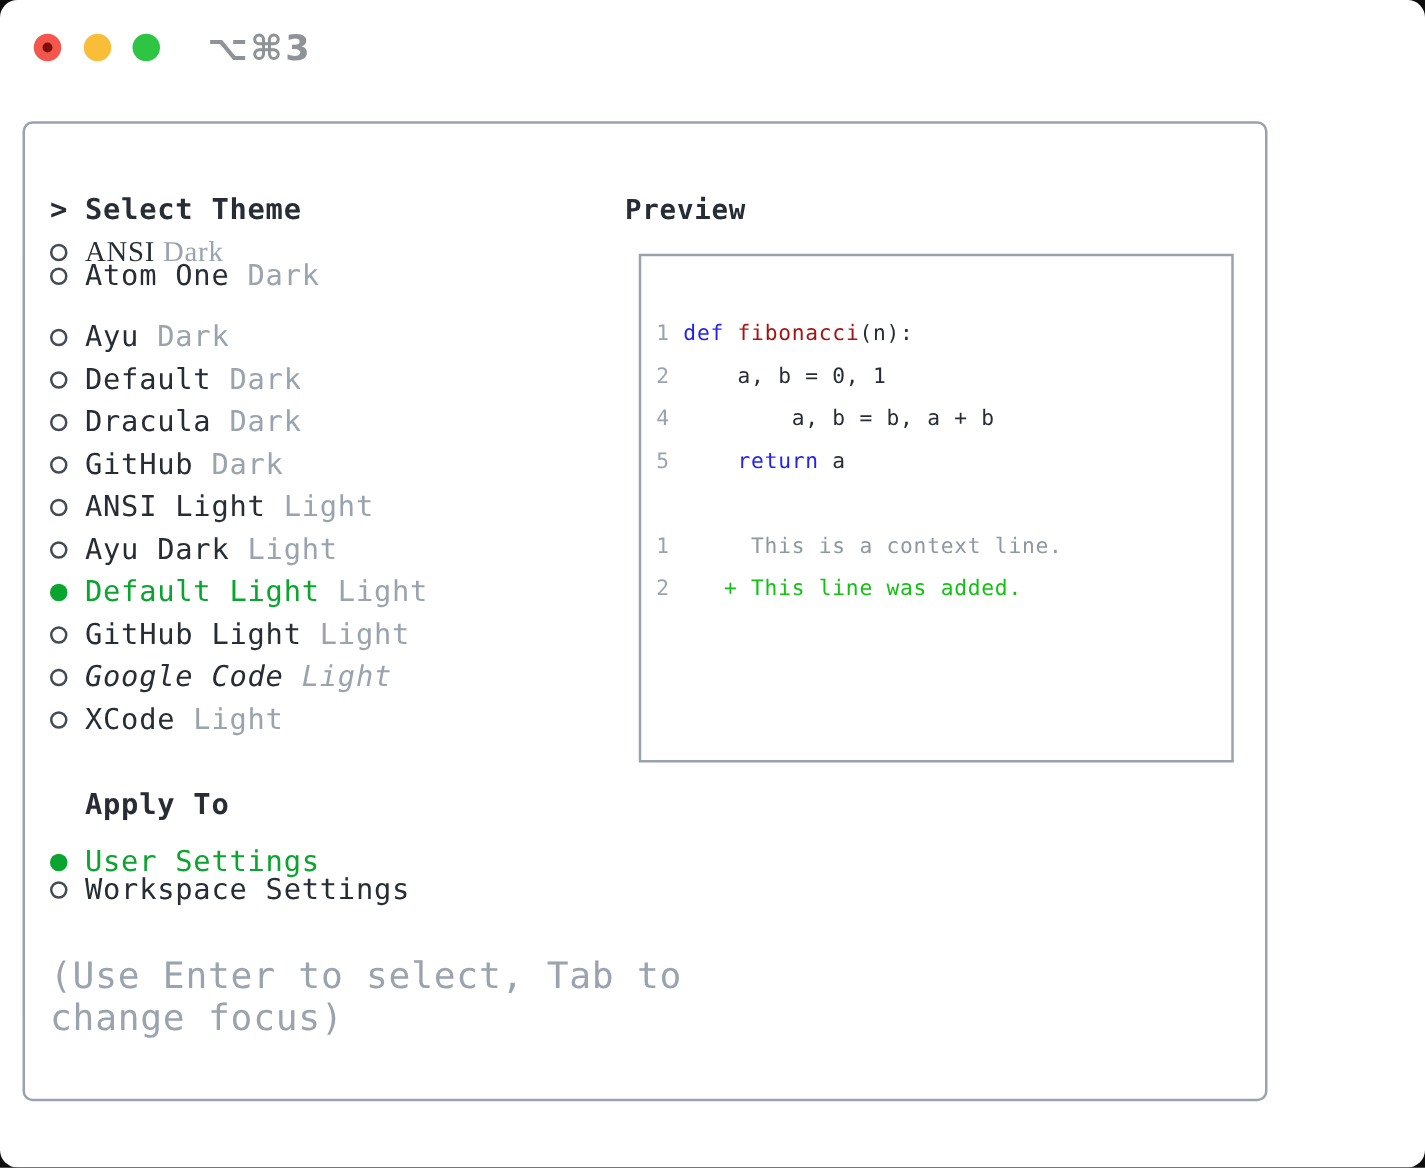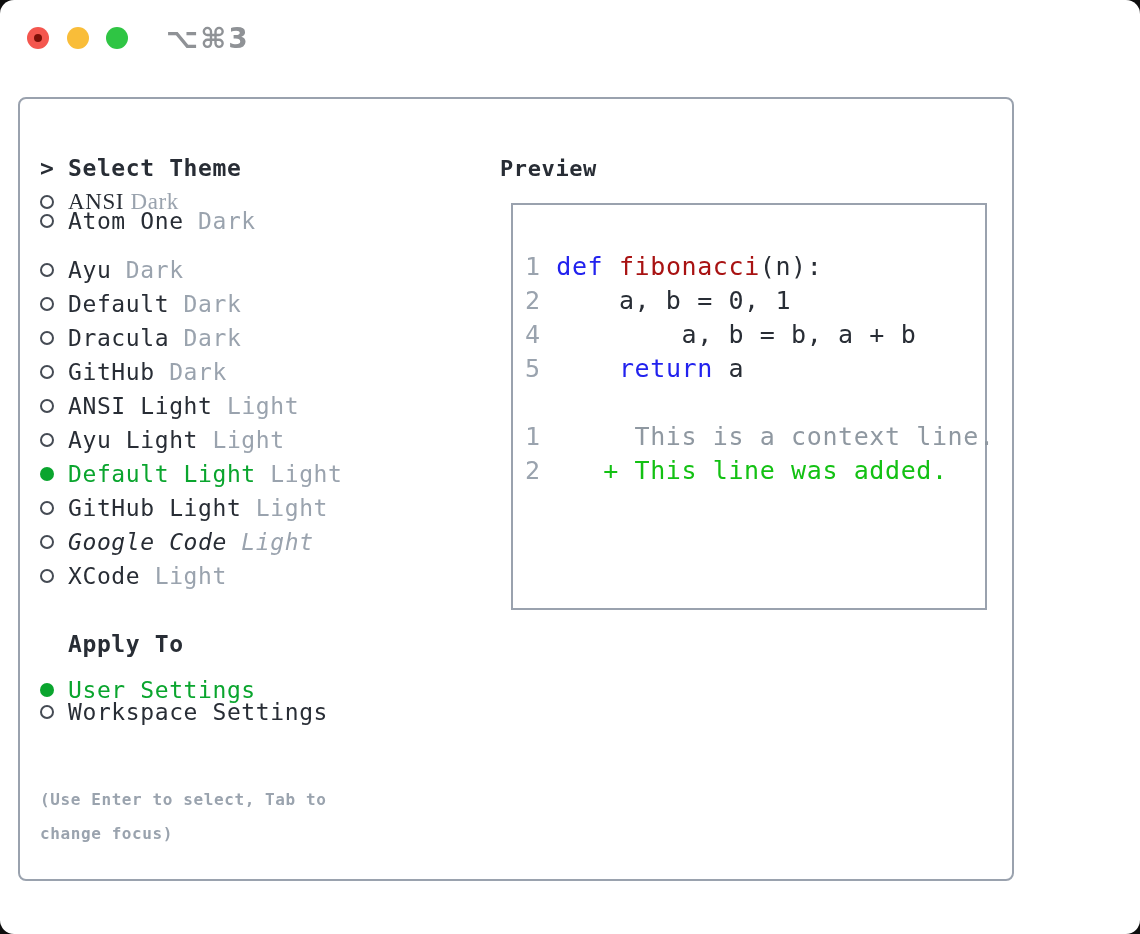--- a/index.html
+++ b/index.html
@@ -30,32 +30,32 @@
   .row{position:absolute;left:20px;height:34px;display:flex;align-items:center;
     font-size:23px;letter-spacing:0.6px;color:var(--text,#282d35);white-space:pre;}
   .slot{display:inline-flex;width:28px;flex:0 0 28px;align-items:center;}
   .hdr{font-weight:700;color:var(--text,#282d35);}
   .cursor{font-weight:700;color:var(--text,#282d35);}
   .ring{width:10px;height:10px;border:2px solid #454b54;border-radius:50%;}
   .dotfill{width:14px;height:14px;border-radius:50%;background:var(--green,#0aa52e);}
   .variant{color:var(--muted,#9aa3ae);}
   .sel .name{color:var(--green,#0aa52e);}
   .hint{
-    position:absolute;left:20px;top:684px;line-height:34px;
-    font-size:16px;letter-spacing:0.6px;color:var(--muted,#9aa3ae);white-space:pre;font-weight:bold;
+    position:absolute;left:20px;top:664px;line-height:34px;
+    font-size:29px;letter-spacing:0.6px;color:var(--muted,#9aa3ae);white-space:pre;
   }
   
   .preview-title{position:absolute;left:480px;top:52px;height:34px;display:flex;align-items:center;
     font-size:22px;font-weight:700;letter-spacing:0.6px;color:var(--text,#282d35);}
   .preview-box{
     position:absolute;left:491px;top:104px;width:472px;height:403px;
     border:2px solid var(--border,#9aa2ae);background:#fff;
   }
   .code{position:absolute;left:12px;top:45px;}
-  .code-line{height:34px;line-height:34px;font-size:25px;letter-spacing:0.6px;white-space:pre;}
+  .code-line{height:34px;line-height:34px;font-size:17px;letter-spacing:0.6px;white-space:pre;}
   .c-num{color:var(--muted,#9aa3ae);}
   .c-kw{color:var(--keyword-blue,#2222ee);}
   .c-fn{color:var(--function-red,#a81212);}
   .c-plain{color:var(--text,#282d35);}
   .c-ctx{color:var(--ctx-gray,#8f98a1);}
   .c-del{color:var(--deleted-red,#c53224);}
   .c-add{color:var(--added-green,#13c113);}
 </style>
 </head>
 <body>
@@ -79,21 +79,21 @@
     </div>
 
     <div>
         <div class="row" style="top: 86px; font-family: Liberation Serif, serif;"><span class="slot"><span class="ring"></span></span><span class="name">ANSI</span><span class="variant"> Dark</span></div>
         <div class="row" style="top: 105px;"><span class="slot"><span class="ring"></span></span><span class="name">Atom One</span><span class="variant"> Dark</span></div>
         <div class="row" style="top: 154px;"><span class="slot"><span class="ring"></span></span><span class="name">Ayu</span><span class="variant"> Dark</span></div>
         <div class="row" style="top: 188px;"><span class="slot"><span class="ring"></span></span><span class="name">Default</span><span class="variant"> Dark</span></div>
         <div class="row" style="top: 222px; justify-content: space-between;"><span class="slot"><span class="ring"></span></span><span class="name">Dracula</span><span class="variant"> Dark</span></div>
         <div class="row" style="top: 256px;"><span class="slot"><span class="ring"></span></span><span class="name">GitHub</span><span class="variant"> Dark</span></div>
         <div class="row" style="top: 290px;"><span class="slot"><span class="ring"></span></span><span class="name">ANSI Light</span><span class="variant"> Light</span></div>
-        <div class="row" style="top: 324px;"><span class="slot"><span class="ring"></span></span><span class="name">Ayu Light</span><span class="variant"> Light</span></div>
+        <div class="row" style="top: 324px;"><span class="slot"><span class="ring"></span></span><span class="name">Ayu Dark</span><span class="variant"> Light</span></div>
         <div class="row sel" style="top: 358px;"><span class="slot"><span class="dotfill"></span></span><span class="name">Default Light</span><span class="variant"> Light</span></div>
         <div class="row" style="top: 392px;"><span class="slot"><span class="ring"></span></span><span class="name">GitHub Light</span><span class="variant"> Light</span></div>
         <div class="row" style="top: 426px; font-style: italic;"><span class="slot"><span class="ring"></span></span><span class="name">Google Code</span><span class="variant"> Light</span></div>
         <div class="row" style="top: 460px;"><span class="slot"><span class="ring"></span></span><span class="name">XCode</span><span class="variant"> Light</span></div>
       </div>
 
     <div class="row" style="top:528px">
       <span class="slot"></span>
       <span class="hdr">Apply To</span>
     </div>

